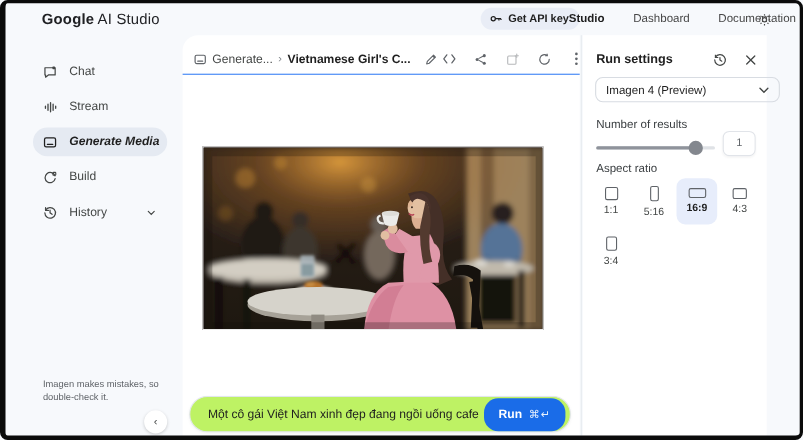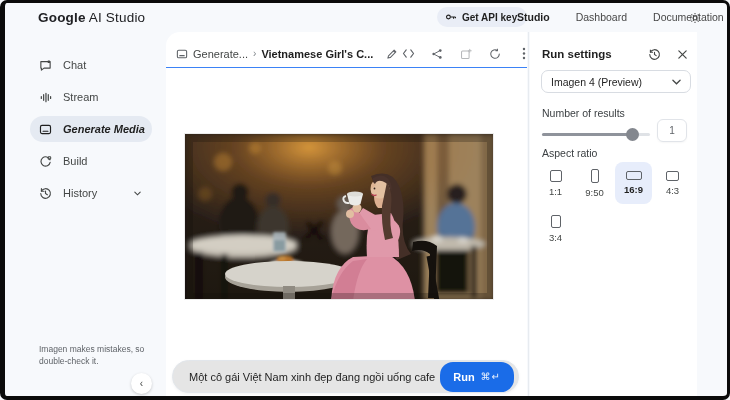--- a/index.html
+++ b/index.html
@@ -39,37 +39,37 @@
   .toolbar { position:absolute; left:0; right:0; top:8px; height:28px; display:flex; align-items:center; padding:0 10px; border-bottom:1px solid #3b82f6; }
   .crumb { display:flex; align-items:center; gap:5px; font-size:11px; color:#444746; white-space:nowrap; }
   .crumb .cur { color:#1f1f1f; font-weight:700; }
   .crumb .sep { color:#80868b; font-size:10px; }
   .tool-icons { margin-left:auto; display:flex; align-items:center; gap:13px; }
   .tbtn { width:16px; height:16px; display:flex; align-items:center; justify-content:center; cursor:pointer; }
   .tbtn.disabled { opacity:.45; cursor:default; }
 
   .gen-image { position:absolute; left:18px; top:101px; width:310px; height:167px; border:1px solid #ececec; background:#201a16; overflow:hidden; }
 
-  .prompt-bar { position:absolute; left:6px; right:8px; bottom:3px; height:33px; background:#e5e5e5;
+  .prompt-bar { position:absolute; left:6px; right:8px; bottom:3px; height:33px; background:#bef264;
     border:1px solid #e2e6eb; border-radius:17px; box-shadow:0 1px 3px rgba(0,0,0,.05);
     display:flex; align-items:center; padding:0 4px 0 16px; cursor:text; }
   .prompt-text { font-size:11px; color:#1f1f1f; flex:1; white-space:nowrap; overflow:hidden; }
   .run-btn { height:30px; padding:0 13px; border-radius:13px; background:#1a6ce8; color:#fff;
     display:flex; align-items:center; gap:6px; font-size:11px; font-weight:700; cursor:pointer; }
   .run-btn .short { font-weight:400; font-size:10px; opacity:.9; letter-spacing:1px; }
 
   
   .panel { position:absolute; left:530px; top:32px; width:167px; bottom:4px; background:#fff; }
   .panel-divider { position:absolute; left:528px; top:32px; bottom:4px; width:1px; background:#e7ebf0; }
   .panel-head { position:absolute; left:12px; right:8px; top:14px; height:16px; display:flex; align-items:center; }
   .panel-title { font-size:11.5px; font-weight:700; color:#1f1f1f; }
   .panel-head .ph-icons { margin-left:auto; display:flex; gap:14px; }
   .phbtn { width:14px; height:14px; display:flex; align-items:center; justify-content:center; cursor:pointer; color:#444746; }
 
-  .model-select { position:absolute; left:11px; top:38px; width:150px; height:23px; border:1px solid #d8dce2;
+  .model-select { position:absolute; left:11px; top:38px; width:168px; height:23px; border:1px solid #d8dce2;
     border-radius:7px; display:flex; align-items:center; padding:0 9px; font-size:10.5px; color:#1f1f1f; cursor:pointer; }
   .model-select .caret { margin-left:auto; }
 
   .field-label { position:absolute; left:12px; font-size:10.5px; color:#3c4043; }
   .slider { position:absolute; left:12px; top:95px; width:108px; height:14px; cursor:pointer; }
   .slider .rail { position:absolute; left:0; right:0; top:6px; height:3px; border-radius:2px; background:#dfe2e6; }
   .slider .fill { position:absolute; left:0; top:6px; height:3px; border-radius:2px; background:#8f939b; width:84%; }
   .slider .handle { position:absolute; top:1px; left:84%; width:13px; height:13px; margin-left:-7px; border-radius:50%; background:#83878e; }
   .num-box { position:absolute; left:127px; top:87px; width:30px; height:23px; border:1px solid #e1e4e9; border-radius:6px;
     box-shadow:0 1px 2px rgba(0,0,0,.04); display:flex; align-items:center; justify-content:center; font-size:10px; color:#5f6368; }
@@ -401,21 +401,21 @@
 
   <div class="field-label" style="top:115px">Aspect ratio</div>
 
   <div class="aspect-grid">
     <div class="aspect-tile">
       <span class="glyph g-11"></span>
       <span class="alabel">1:1</span>
     </div>
     <div class="aspect-tile">
       <span class="glyph g-916"></span>
-      <span class="alabel">9:50</span>
+      <span class="alabel">5:16</span>
     </div>
     <div class="aspect-tile selected">
       <span class="glyph g-169"></span>
       <span class="alabel">16:9</span>
     </div>
     <div class="aspect-tile">
       <span class="glyph g-43"></span>
       <span class="alabel">4:3</span>
     </div>
     <div class="aspect-tile">

